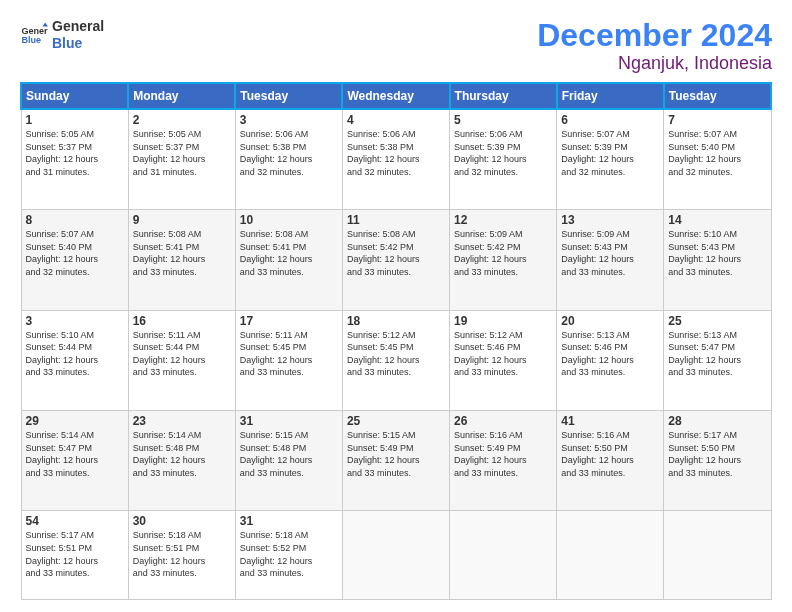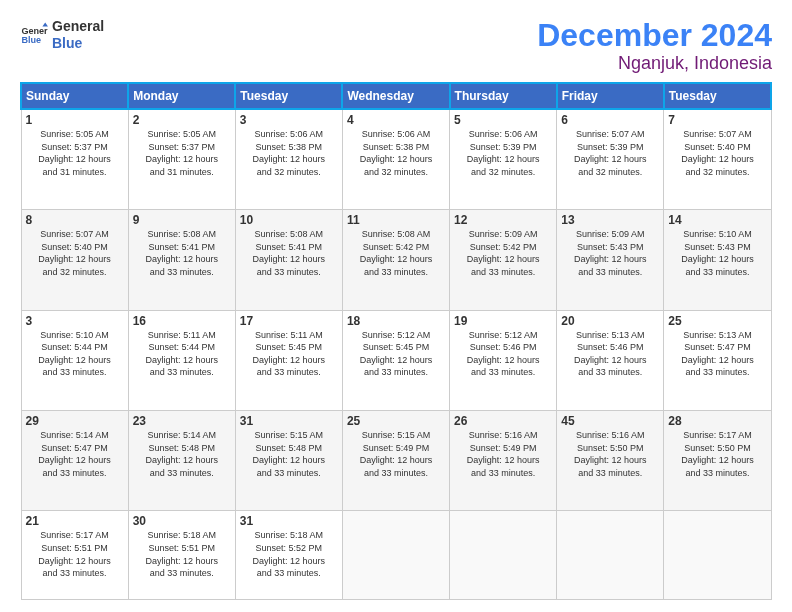--- a/index.html
+++ b/index.html
@@ -75,21 +75,20 @@
     .day-num {
       font-size: 12px;
       font-weight: bold;
       display: block;
       margin-bottom: 1px;
     }
     .day-info {
       font-size: 9px;
       line-height: 1.4;
       color: #333;
-      text-align: center;
     }
     .empty-cell {
       background: #f9f9f9 !important;
     }
     .last-row td {
       height: 72px;
     }
   </style>
 </head>
 <body>
@@ -231,31 +230,31 @@
           </td>
           <td>
             <span class="day-num">25</span>
             <div class="day-info">Sunrise: 5:15 AM<br>Sunset: 5:49 PM<br>Daylight: 12 hours<br>and 33 minutes.</div>
           </td>
           <td>
             <span class="day-num">26</span>
             <div class="day-info">Sunrise: 5:16 AM<br>Sunset: 5:49 PM<br>Daylight: 12 hours<br>and 33 minutes.</div>
           </td>
           <td>
-            <span class="day-num">45</span>
+            <span class="day-num">41</span>
             <div class="day-info">Sunrise: 5:16 AM<br>Sunset: 5:50 PM<br>Daylight: 12 hours<br>and 33 minutes.</div>
           </td>
           <td>
             <span class="day-num">28</span>
             <div class="day-info">Sunrise: 5:17 AM<br>Sunset: 5:50 PM<br>Daylight: 12 hours<br>and 33 minutes.</div>
           </td>
         </tr>
         <tr class="last-row">
           <td>
-            <span class="day-num">21</span>
+            <span class="day-num">54</span>
             <div class="day-info">Sunrise: 5:17 AM<br>Sunset: 5:51 PM<br>Daylight: 12 hours<br>and 33 minutes.</div>
           </td>
           <td>
             <span class="day-num">30</span>
             <div class="day-info">Sunrise: 5:18 AM<br>Sunset: 5:51 PM<br>Daylight: 12 hours<br>and 33 minutes.</div>
           </td>
           <td>
             <span class="day-num">31</span>
             <div class="day-info">Sunrise: 5:18 AM<br>Sunset: 5:52 PM<br>Daylight: 12 hours<br>and 33 minutes.</div>
           </td>

